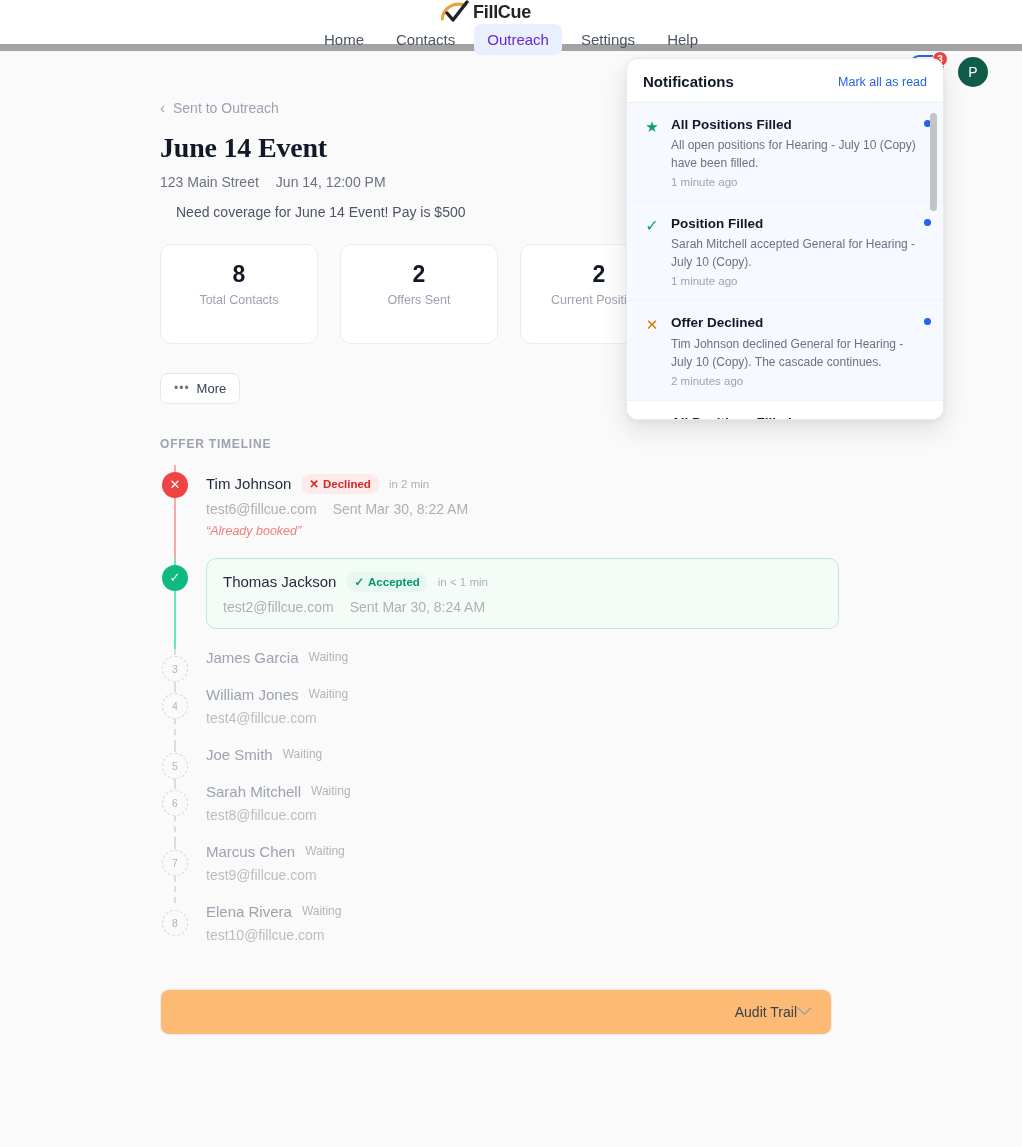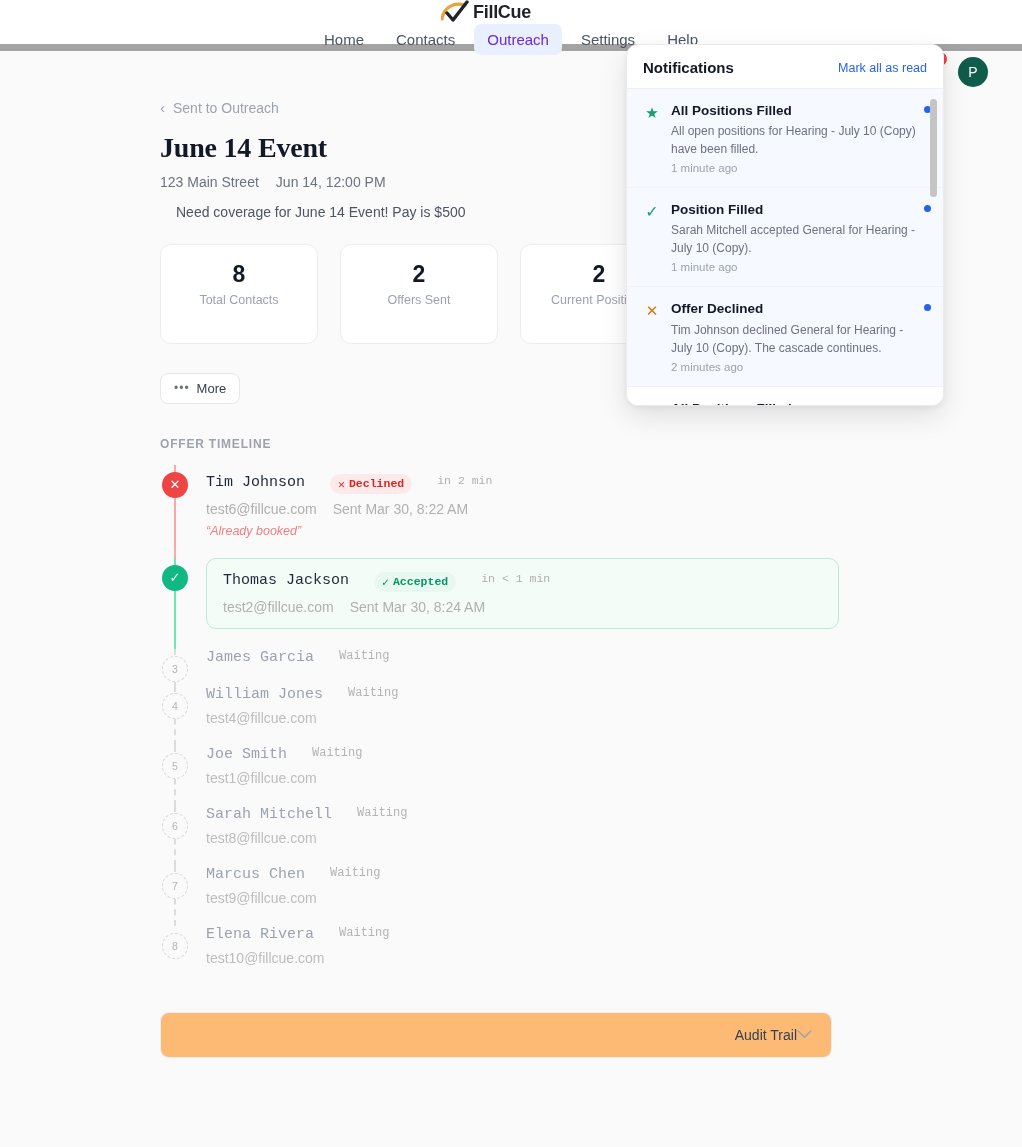--- a/index.html
+++ b/index.html
@@ -53,21 +53,21 @@
   }
   .avatar {
     width: 30px; height: 30px; border-radius: 50%;
     background: #0e5c49; color: #fff;
     display: flex; align-items: center; justify-content: center;
     font-size: 14px; font-weight: 500;
   }
 
   
   .notif-panel {
-    position: absolute; left: 626px; top: 44px;
+    position: absolute; left: 626px; top: 58px;
     width: 318px; height: 362px;
     background: #fff; border-radius: 12px;
     border: 1px solid #ebebeb;
     box-shadow: 0 10px 28px rgba(0,0,0,0.11), 0 2px 6px rgba(0,0,0,0.05);
     z-index: 40; overflow: hidden;
     display: flex; flex-direction: column;
   }
   .notif-head {
     display: flex; align-items: center; justify-content: space-between;
     padding: 14px 16px 12px 16px;
@@ -169,21 +169,21 @@
     font-size: 13px; color: #fff; z-index: 2;
   }
   .node-red { background: #ef4444; }
   .node-green { background: #10b981; }
   .node-wait {
     background: #fafafa; border: 1.5px dashed #d6d6d6;
     color: #b4b4b4; font-size: 10.5px; font-weight: 500;
   }
   .tl-content { flex: 1; padding-bottom: 20px; }
 
-  .tl-name-line { display: flex; align-items: flex-start; gap: 25px; font-family: Liberation Mono, monospace; }
+  .tl-name-line { display: flex; align-items: center; gap: 10px; }
   .tl-name { font-size: 15px; font-weight: 500; color: #1f2937; }
   .tl-name.muted { color: #9ca3af; font-weight: 400; }
   .pill {
     display: inline-flex; align-items: center; gap: 4px;
     font-size: 11.5px; font-weight: bold;
     padding: 3px 8px; border-radius: 11px;
   }
   .pill-declined { background: #fdeaea; color: #dc2626; }
   .pill-accepted { background: #e9f7f1; color: #059669; }
   .tl-eta { font-size: 11.5px; color: #b0b0b0; }
@@ -364,23 +364,20 @@
       <div class="tl-row">
         <div class="tl-gutter">
           <div class="tl-line line-dashed"></div>
           <div class="tl-node node-wait">5</div>
         </div>
         <div class="tl-content">
           <div class="tl-name-line">
             <span class="tl-name muted">Joe Smith</span>
             <span class="tl-wait">Waiting</span>
           </div>
-          <div class="tl-sub dim">
-            <span>test1@fillcue.com</span>
-          </div>
         </div>
       </div>
 
       <div class="tl-row">
         <div class="tl-gutter">
           <div class="tl-line line-dashed"></div>
           <div class="tl-node node-wait">6</div>
         </div>
         <div class="tl-content">
           <div class="tl-name-line">

